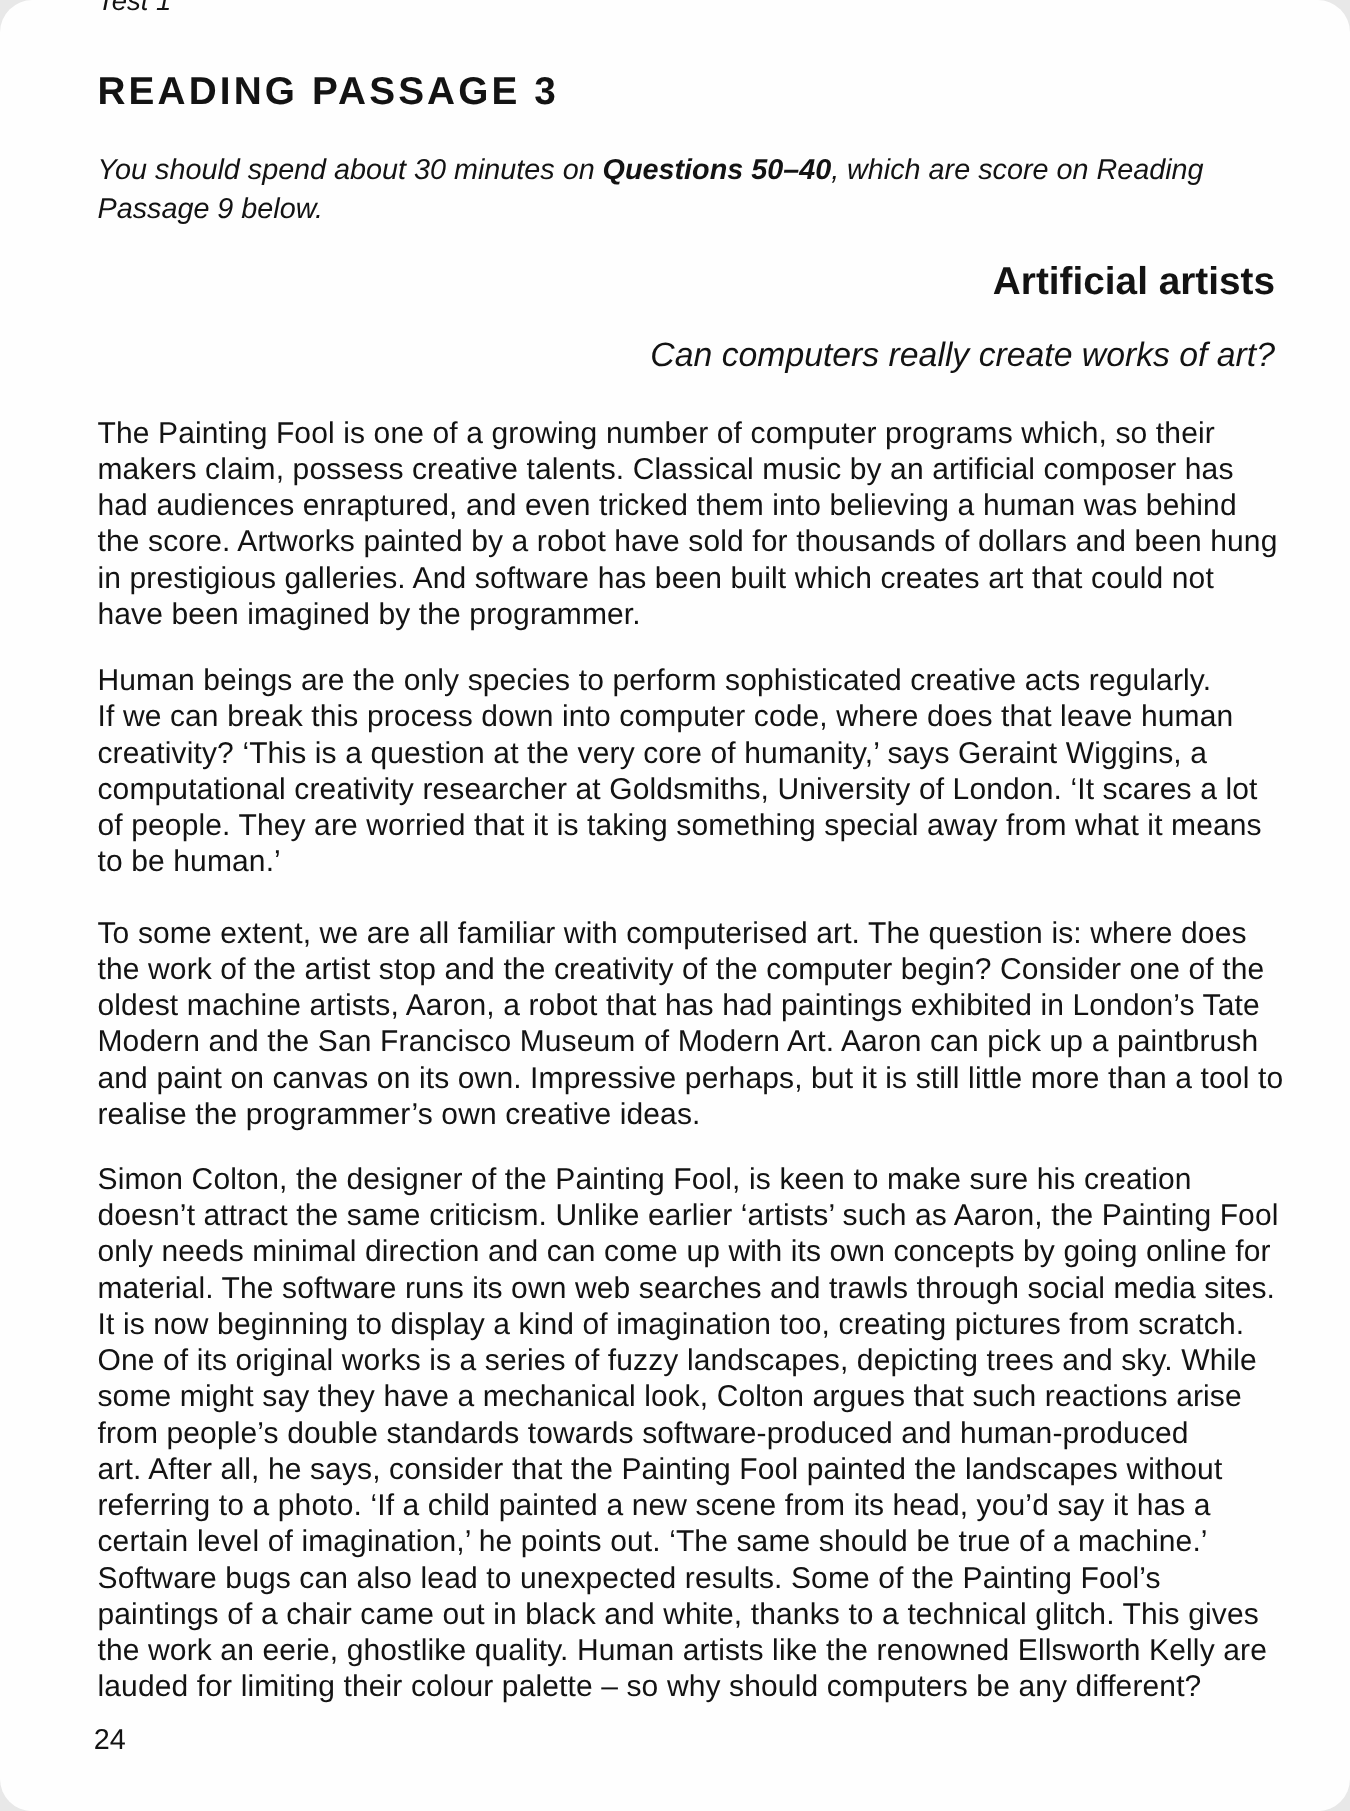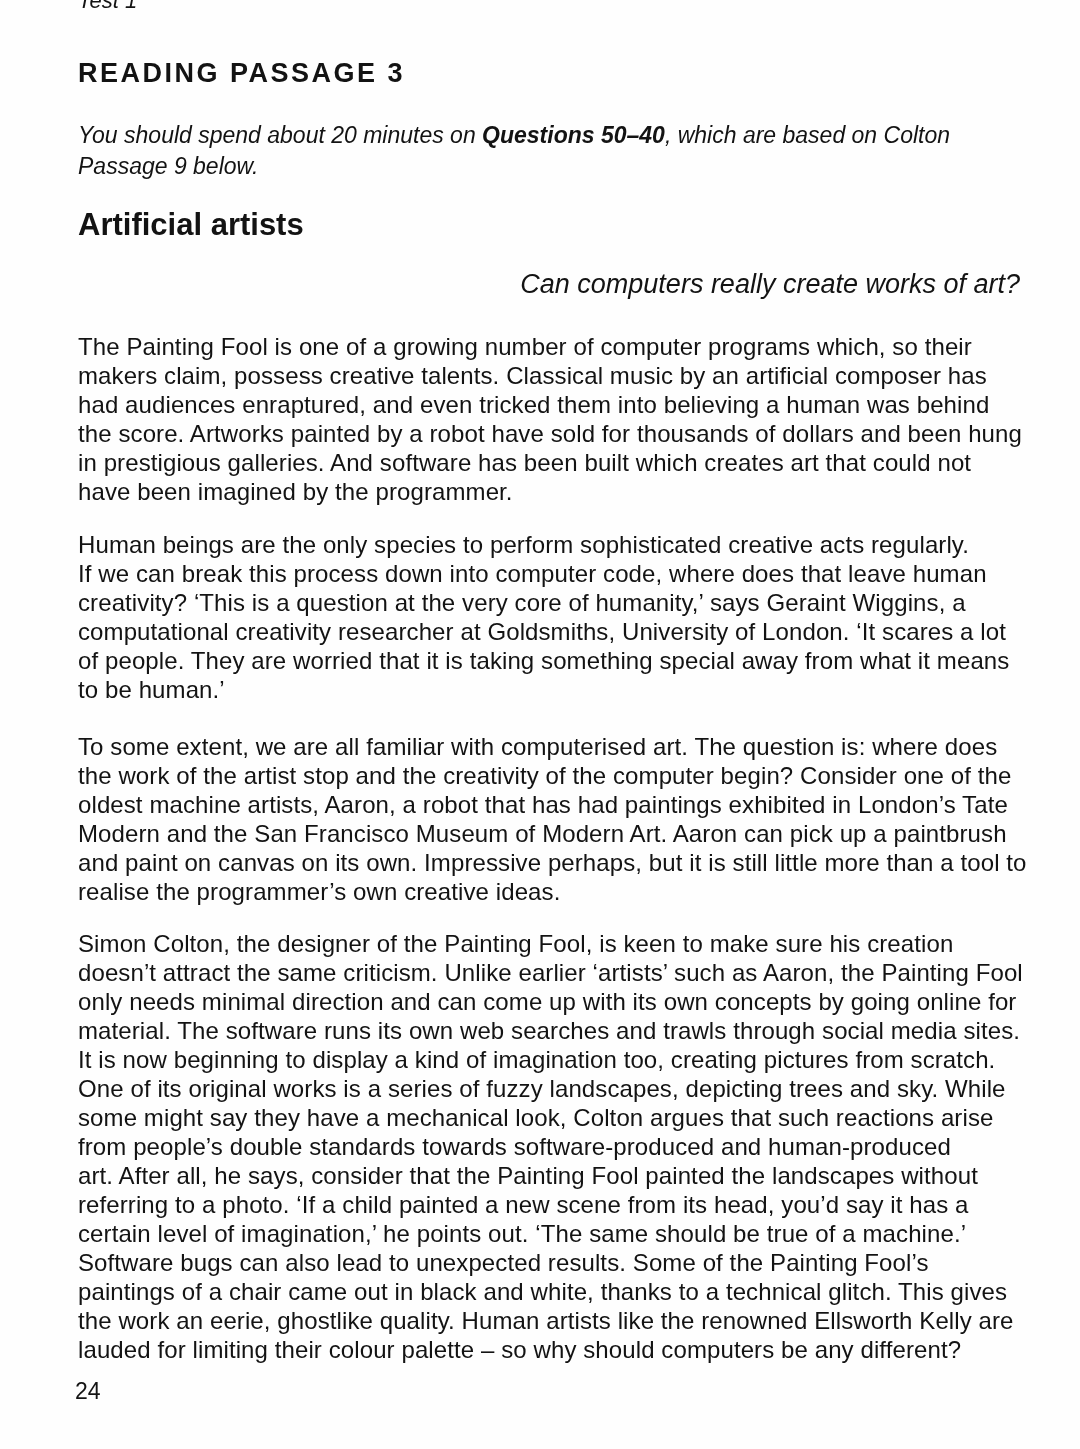--- a/index.html
+++ b/index.html
@@ -8,35 +8,36 @@
     background: #e8e8e8;
   }
   .page {
     position: relative;
     width: 1080px;
     height: 1449px;
     background: #fefefe;
     color: #131313;
     overflow: hidden;
     font-family: "Liberation Sans", "DejaVu Sans", sans-serif;
+    border-radius: 26px;
   }
   .running-header {
     position: absolute;
     top: -12px;
     left: 78px;
     font-size: 22px;
     font-style: italic;
     line-height: 26px;
   }
   .passage-heading {
     position: absolute;
     top: 56px;
     left: 78px;
     margin: 0;
-    font-size: 27px;
+    font-size: 31px;
     font-weight: bold;
     letter-spacing: 2.5px;
     line-height: 34px;
   }
   .instructions {
     position: absolute;
     top: 120px;
     left: 78px;
     margin: 0;
     font-size: 23px;
@@ -49,21 +50,21 @@
   }
   .instructions b {
     font-weight: bold;
   }
   .passage-title {
     position: absolute;
     top: 207px;
     left: 78px;
     width: 942px;
     margin: 0;
-    text-align: left;
+    text-align: right;
     font-size: 31px;
     font-weight: bold;
     line-height: 36px;
   }
   .passage-subtitle {
     position: absolute;
     top: 268px;
     left: 78px;
     width: 942px;
     margin: 0;
@@ -97,21 +98,21 @@
 </head>
 <body>
 
 <div class="page">
 
   <div class="running-header">Test 1</div>
 
   <h1 class="passage-heading">READING PASSAGE 3</h1>
 
   <p class="instructions">
-    <span class="line"><span>You should spend about 20 minutes on </span><b>Questions 50–40</b><span>, which are based on Colton</span></span>
+    <span class="line"><span>You should spend about 30 minutes on </span><b>Questions 50–40</b><span>, which are score on Reading</span></span>
     <span class="line">Passage 9 below.</span>
   </p>
 
   <h2 class="passage-title">Artificial artists</h2>
 
   <h3 class="passage-subtitle">Can computers really create works of art?</h3>
 
   <p class="body-para para-1">The Painting Fool is one of a growing number of computer programs which, so their
 makers claim, possess creative talents. Classical music by an artificial composer has
 had audiences enraptured, and even tricked them into believing a human was behind

